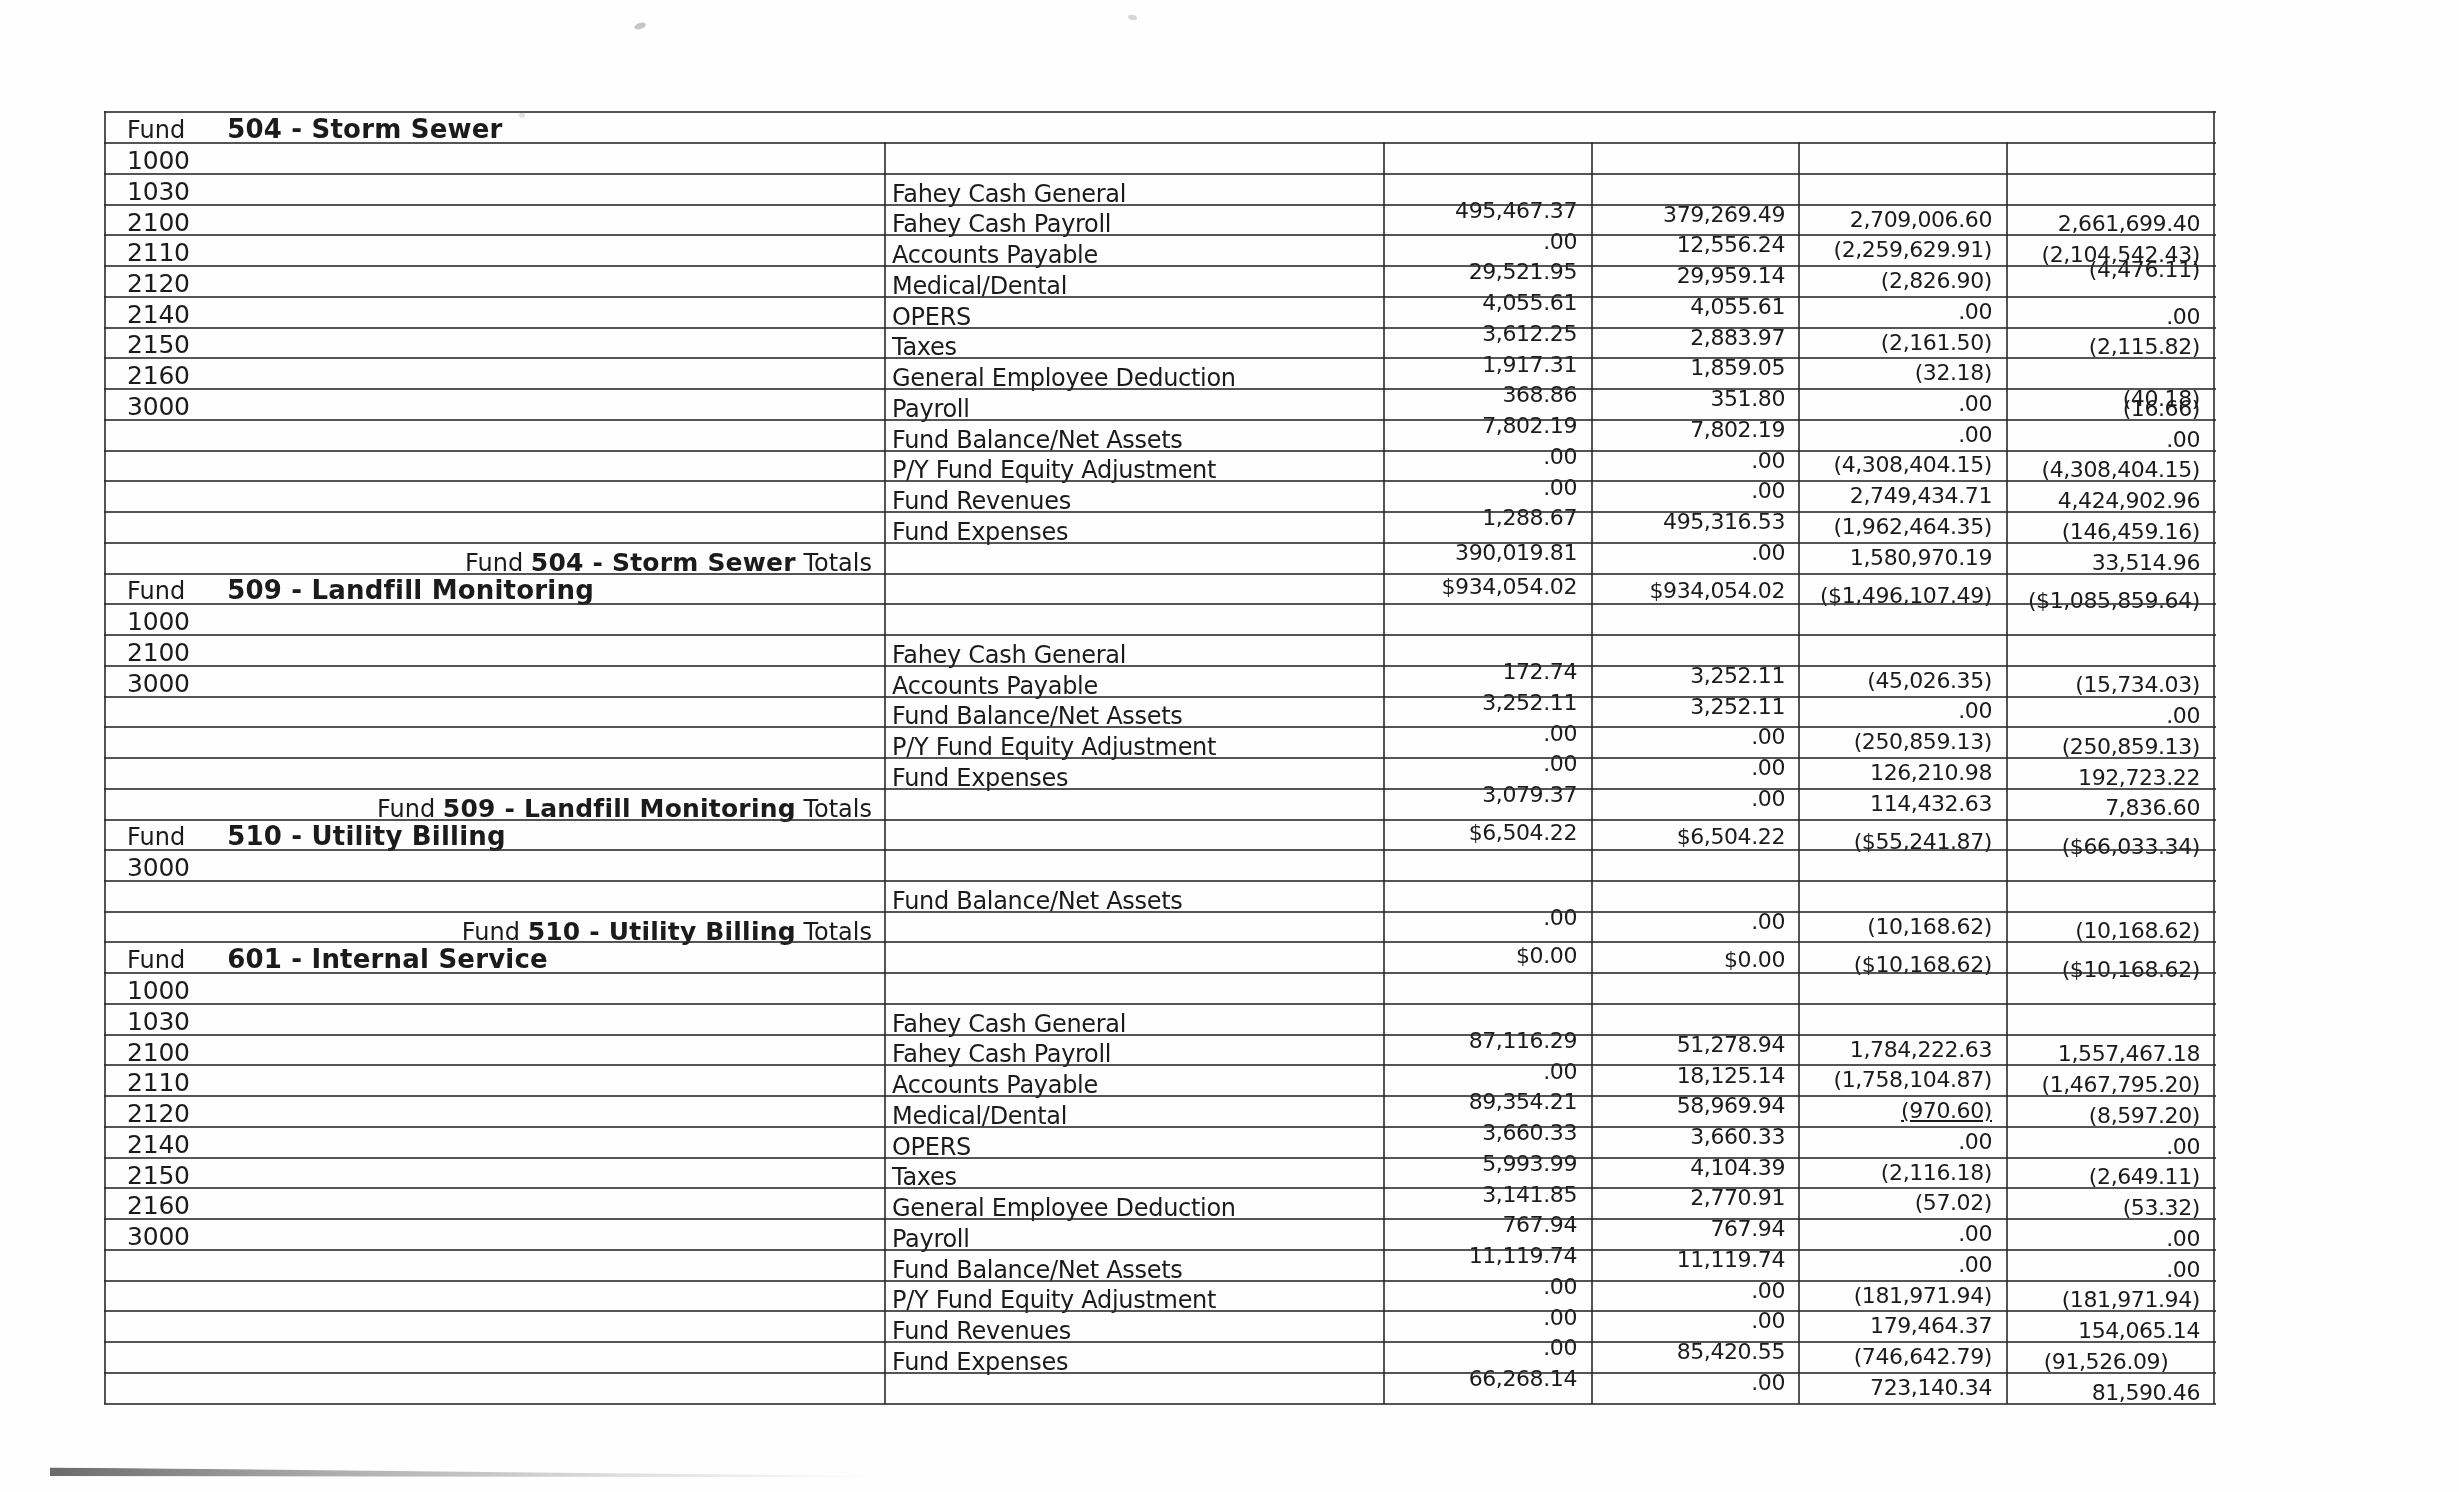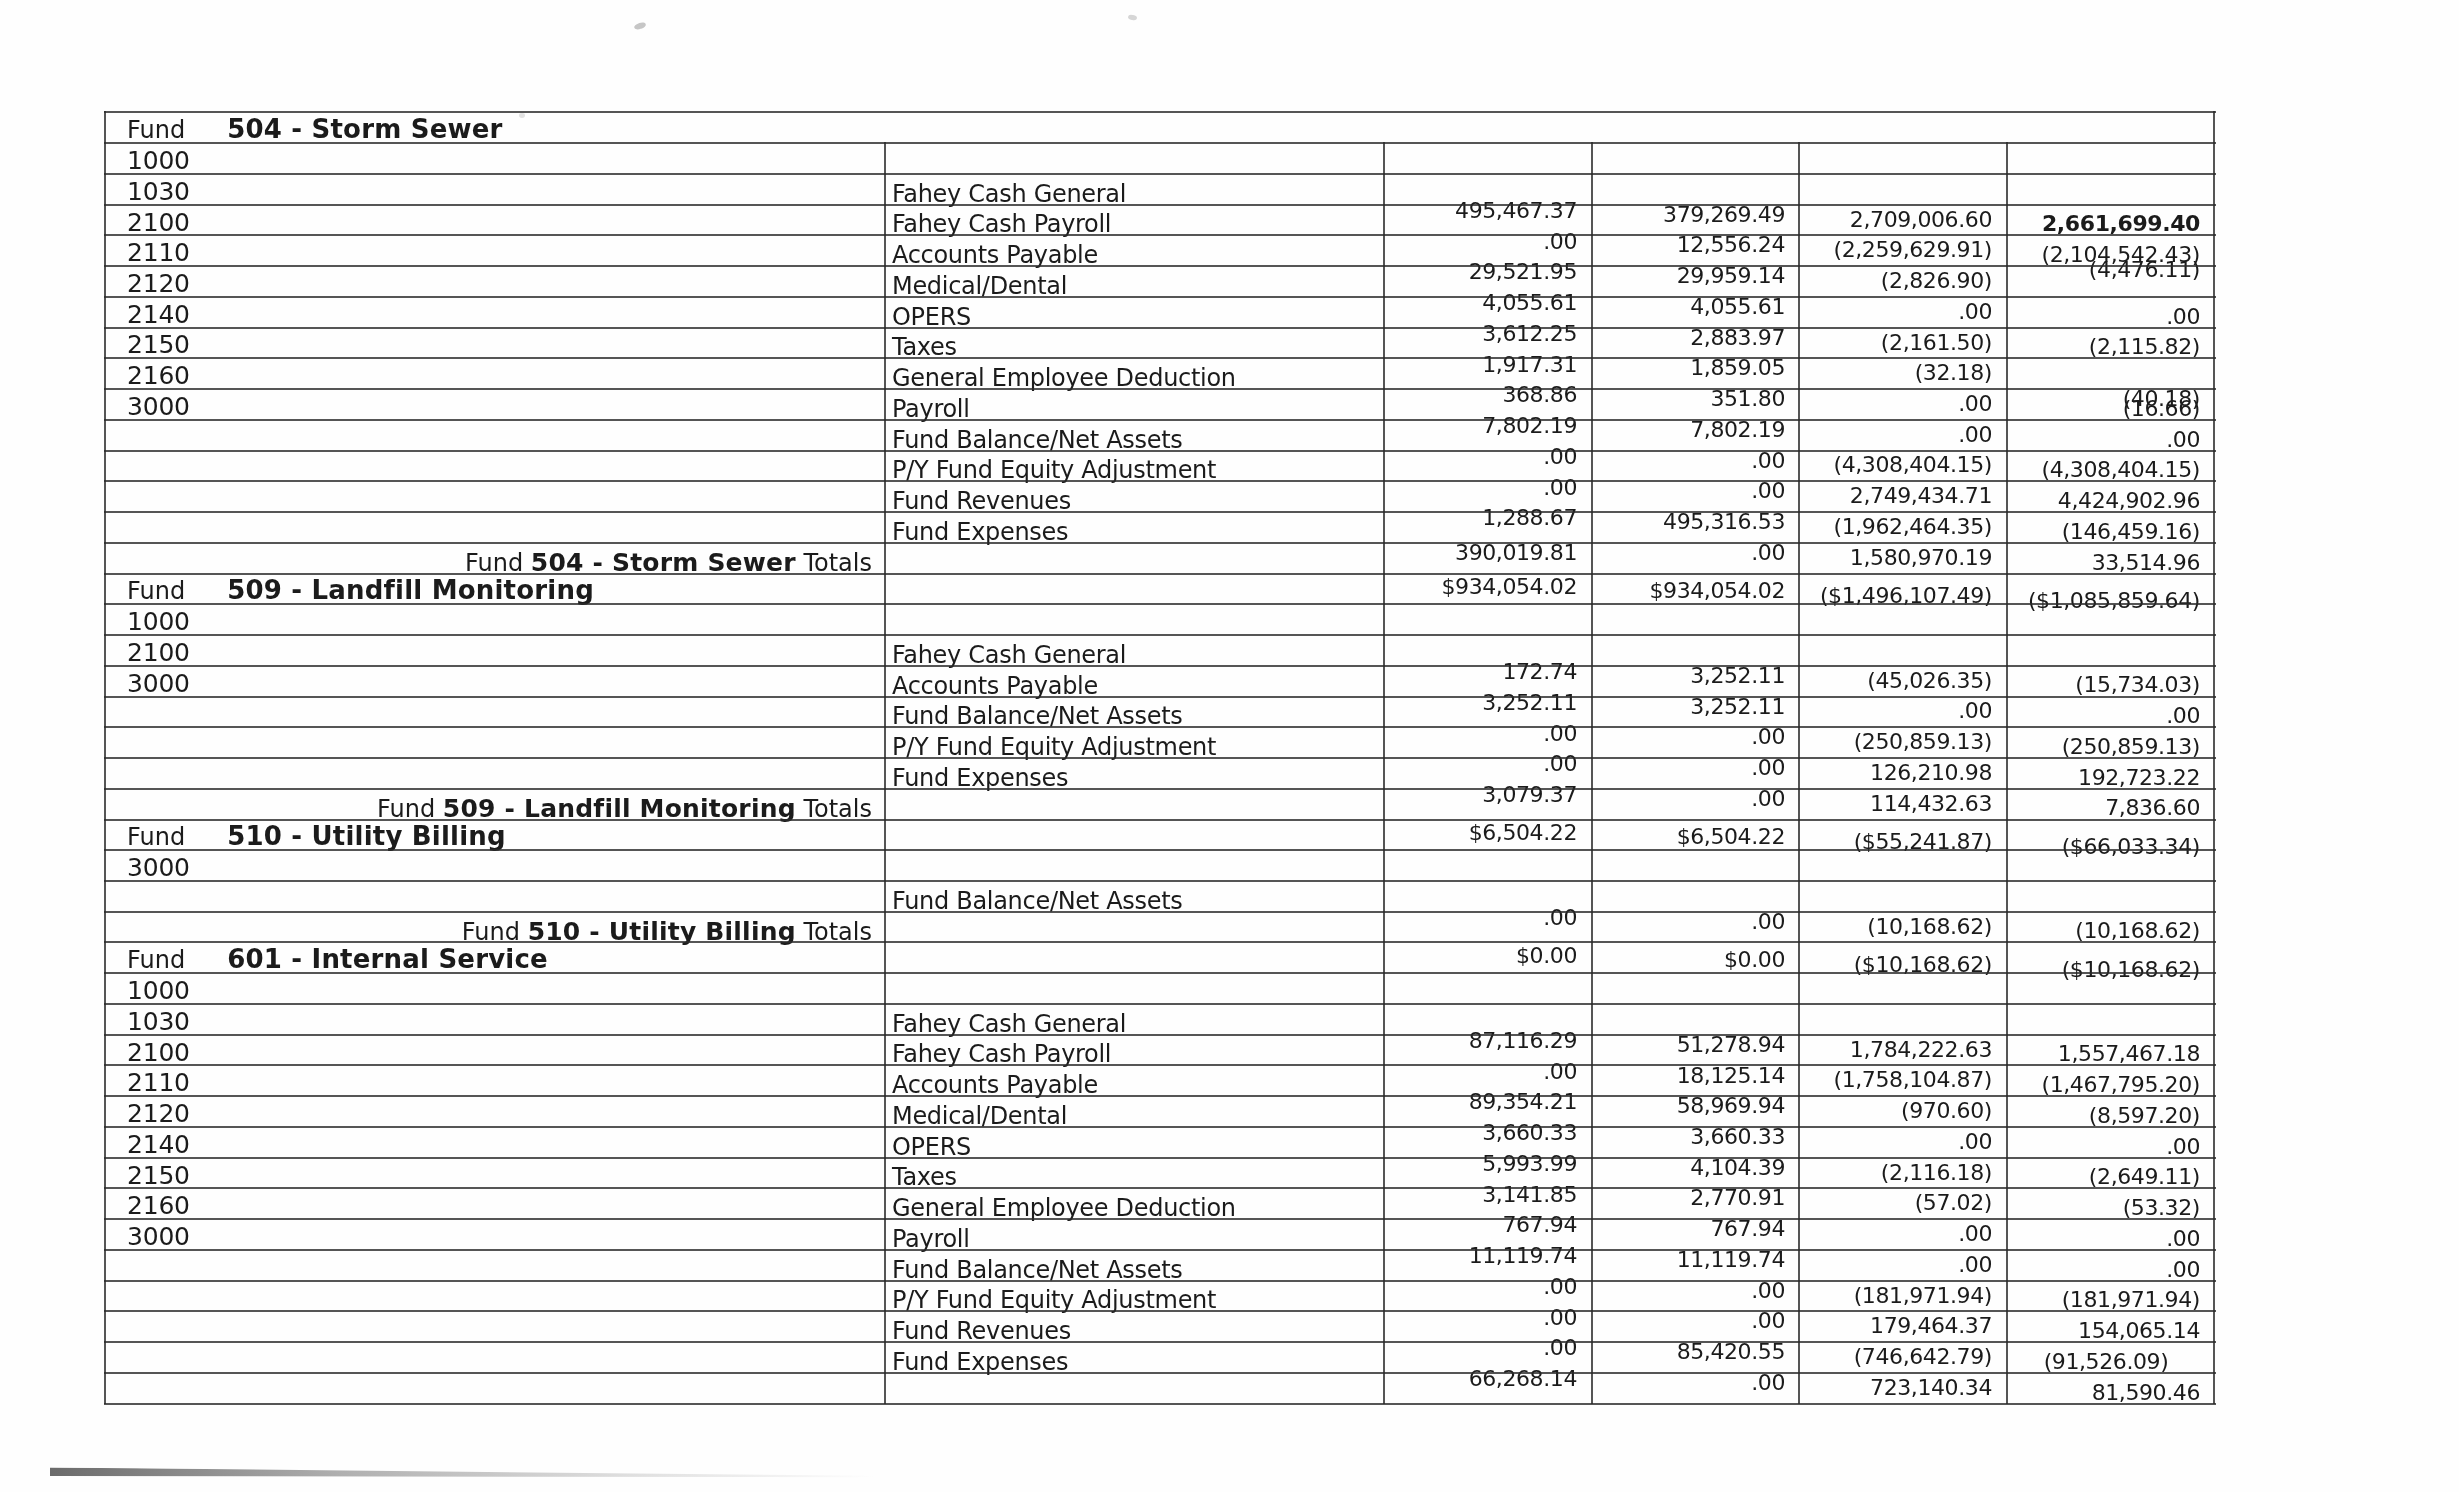--- a/index.html
+++ b/index.html
@@ -37,21 +37,21 @@
 
 <div class="scan">
   <div id="table-root">
       <div class="fhdr" style="top: 115px;"><span>Fund</span><b>504 - Storm Sewer</b></div>
       <div class="code" style="top: 146px;">1000</div>
       <div class="code" style="top: 177px;">1030</div>
       <div class="acct" style="top: 180px;">Fahey Cash General</div>
       <div class="val" style="top: 198px; left: 1389px; width: 188px;">495,467.37</div>
       <div class="val" style="top: 202px; left: 1597px; width: 188px;">379,269.49</div>
       <div class="val" style="top: 207px; left: 1804px; width: 188px;">2,709,006.60</div>
-      <div class="val" style="top: 211px; left: 2012px; width: 188px; font-weight: bold;">2,661,699.40</div>
+      <div class="val" style="top: 211px; left: 2012px; width: 188px;">2,661,699.40</div>
       <div class="code" style="top: 208px;">2100</div>
       <div class="acct" style="top: 210px;">Fahey Cash Payroll</div>
       <div class="val" style="top: 229px; left: 1389px; width: 188px;">.00</div>
       <div class="val" style="top: 232px; left: 1597px; width: 188px;">12,556.24</div>
       <div class="val" style="top: 237px; left: 1804px; width: 188px;">(2,259,629.91)</div>
       <div class="val" style="top: 242px; left: 2012px; width: 188px;">(2,104,542.43)</div>
       <div class="code" style="top: 238px;">2110</div>
       <div class="acct" style="top: 241px;">Accounts Payable</div>
       <div class="val" style="top: 259px; left: 1389px; width: 188px;">29,521.95</div>
       <div class="val" style="top: 263px; left: 1597px; width: 188px;">29,959.14</div>
@@ -169,21 +169,21 @@
       <div class="code" style="top: 1038px;">2100</div>
       <div class="acct" style="top: 1040px;">Fahey Cash Payroll</div>
       <div class="val" style="top: 1059px; left: 1389px; width: 188px;">.00</div>
       <div class="val" style="top: 1063px; left: 1597px; width: 188px;">18,125.14</div>
       <div class="val" style="top: 1067px; left: 1804px; width: 188px;">(1,758,104.87)</div>
       <div class="val" style="top: 1072px; left: 2012px; width: 188px;">(1,467,795.20)</div>
       <div class="code" style="top: 1068px;">2110</div>
       <div class="acct" style="top: 1071px;">Accounts Payable</div>
       <div class="val" style="top: 1089px; left: 1389px; width: 188px;">89,354.21</div>
       <div class="val" style="top: 1093px; left: 1597px; width: 188px;">58,969.94</div>
-      <div class="val" style="top: 1098px; left: 1804px; width: 188px;">(970.60)</div>
+      <div class="val" style="top: 1098px; left: 1804px; width: 188px; text-decoration: underline;">(970.60)</div>
       <div class="val" style="top: 1103px; left: 2012px; width: 188px;">(8,597.20)</div>
       <div class="code" style="top: 1099px;">2120</div>
       <div class="acct" style="top: 1102px;">Medical/Dental</div>
       <div class="val" style="top: 1120px; left: 1389px; width: 188px;">3,660.33</div>
       <div class="val" style="top: 1124px; left: 1597px; width: 188px;">3,660.33</div>
       <div class="val" style="top: 1129px; left: 1804px; width: 188px;">.00</div>
       <div class="val" style="top: 1134px; left: 2012px; width: 188px;">.00</div>
       <div class="code" style="top: 1130px;">2140</div>
       <div class="acct" style="top: 1133px;">OPERS</div>
       <div class="val" style="top: 1151px; left: 1389px; width: 188px;">5,993.99</div>

